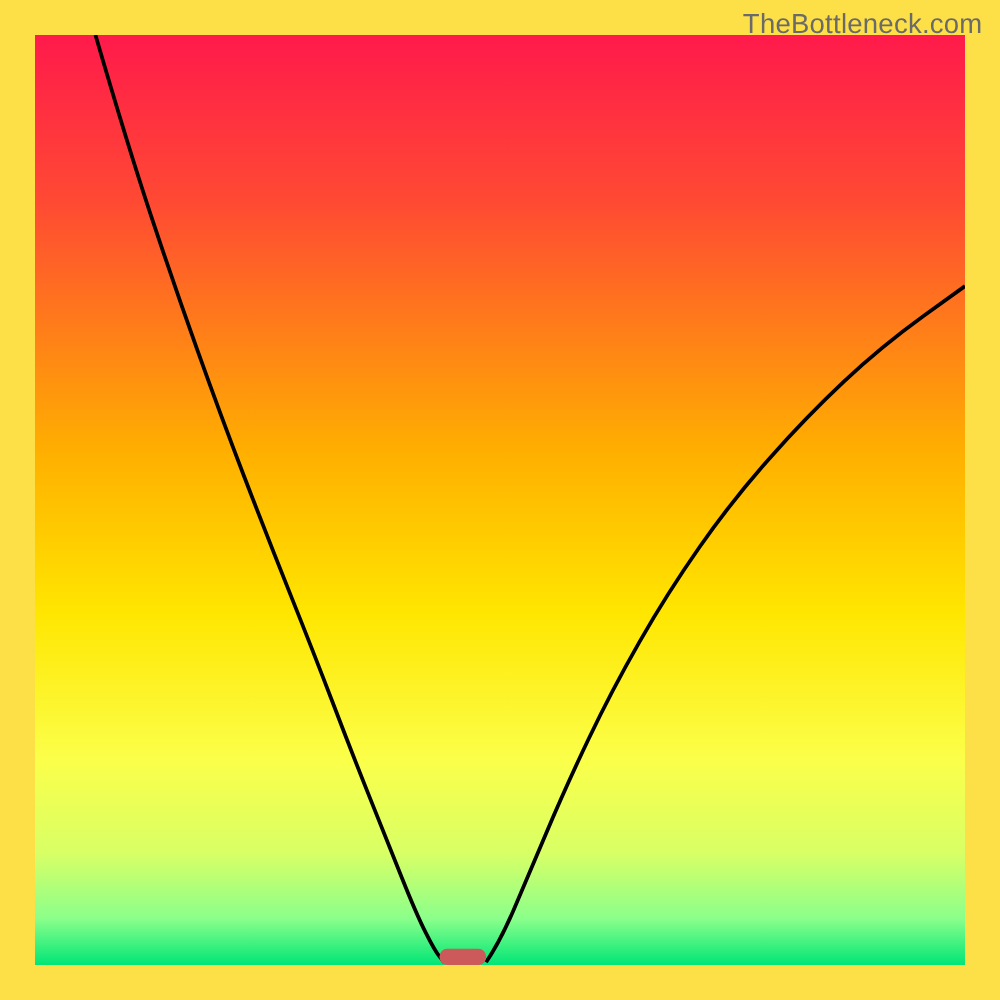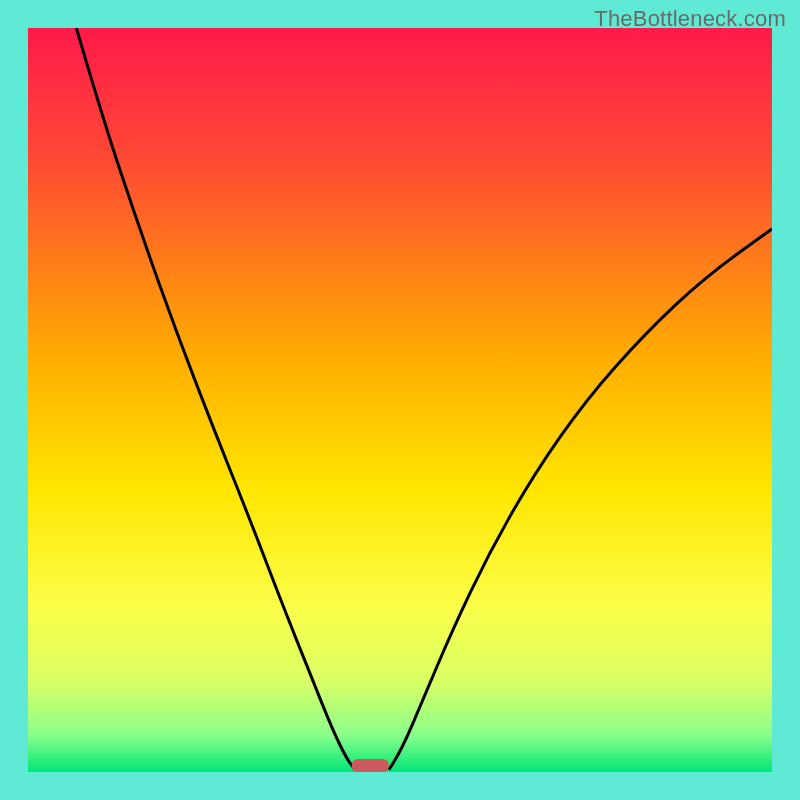--- a/index.html
+++ b/index.html
@@ -10,21 +10,21 @@
     overflow: hidden;
     background: #000;
     font-family: Arial, Helvetica, sans-serif;
   }
   .frame {
     position: absolute;
     left: 0;
     top: 0;
     width: 800px;
     height: 800px;
-    background: #5eead4;
+    background: #fde047;
   }
   .plot {
     position: absolute;
     left: 28px;
     top: 28px;
     width: 744px;
     height: 744px;
     overflow: hidden;
   }
   .watermark {

